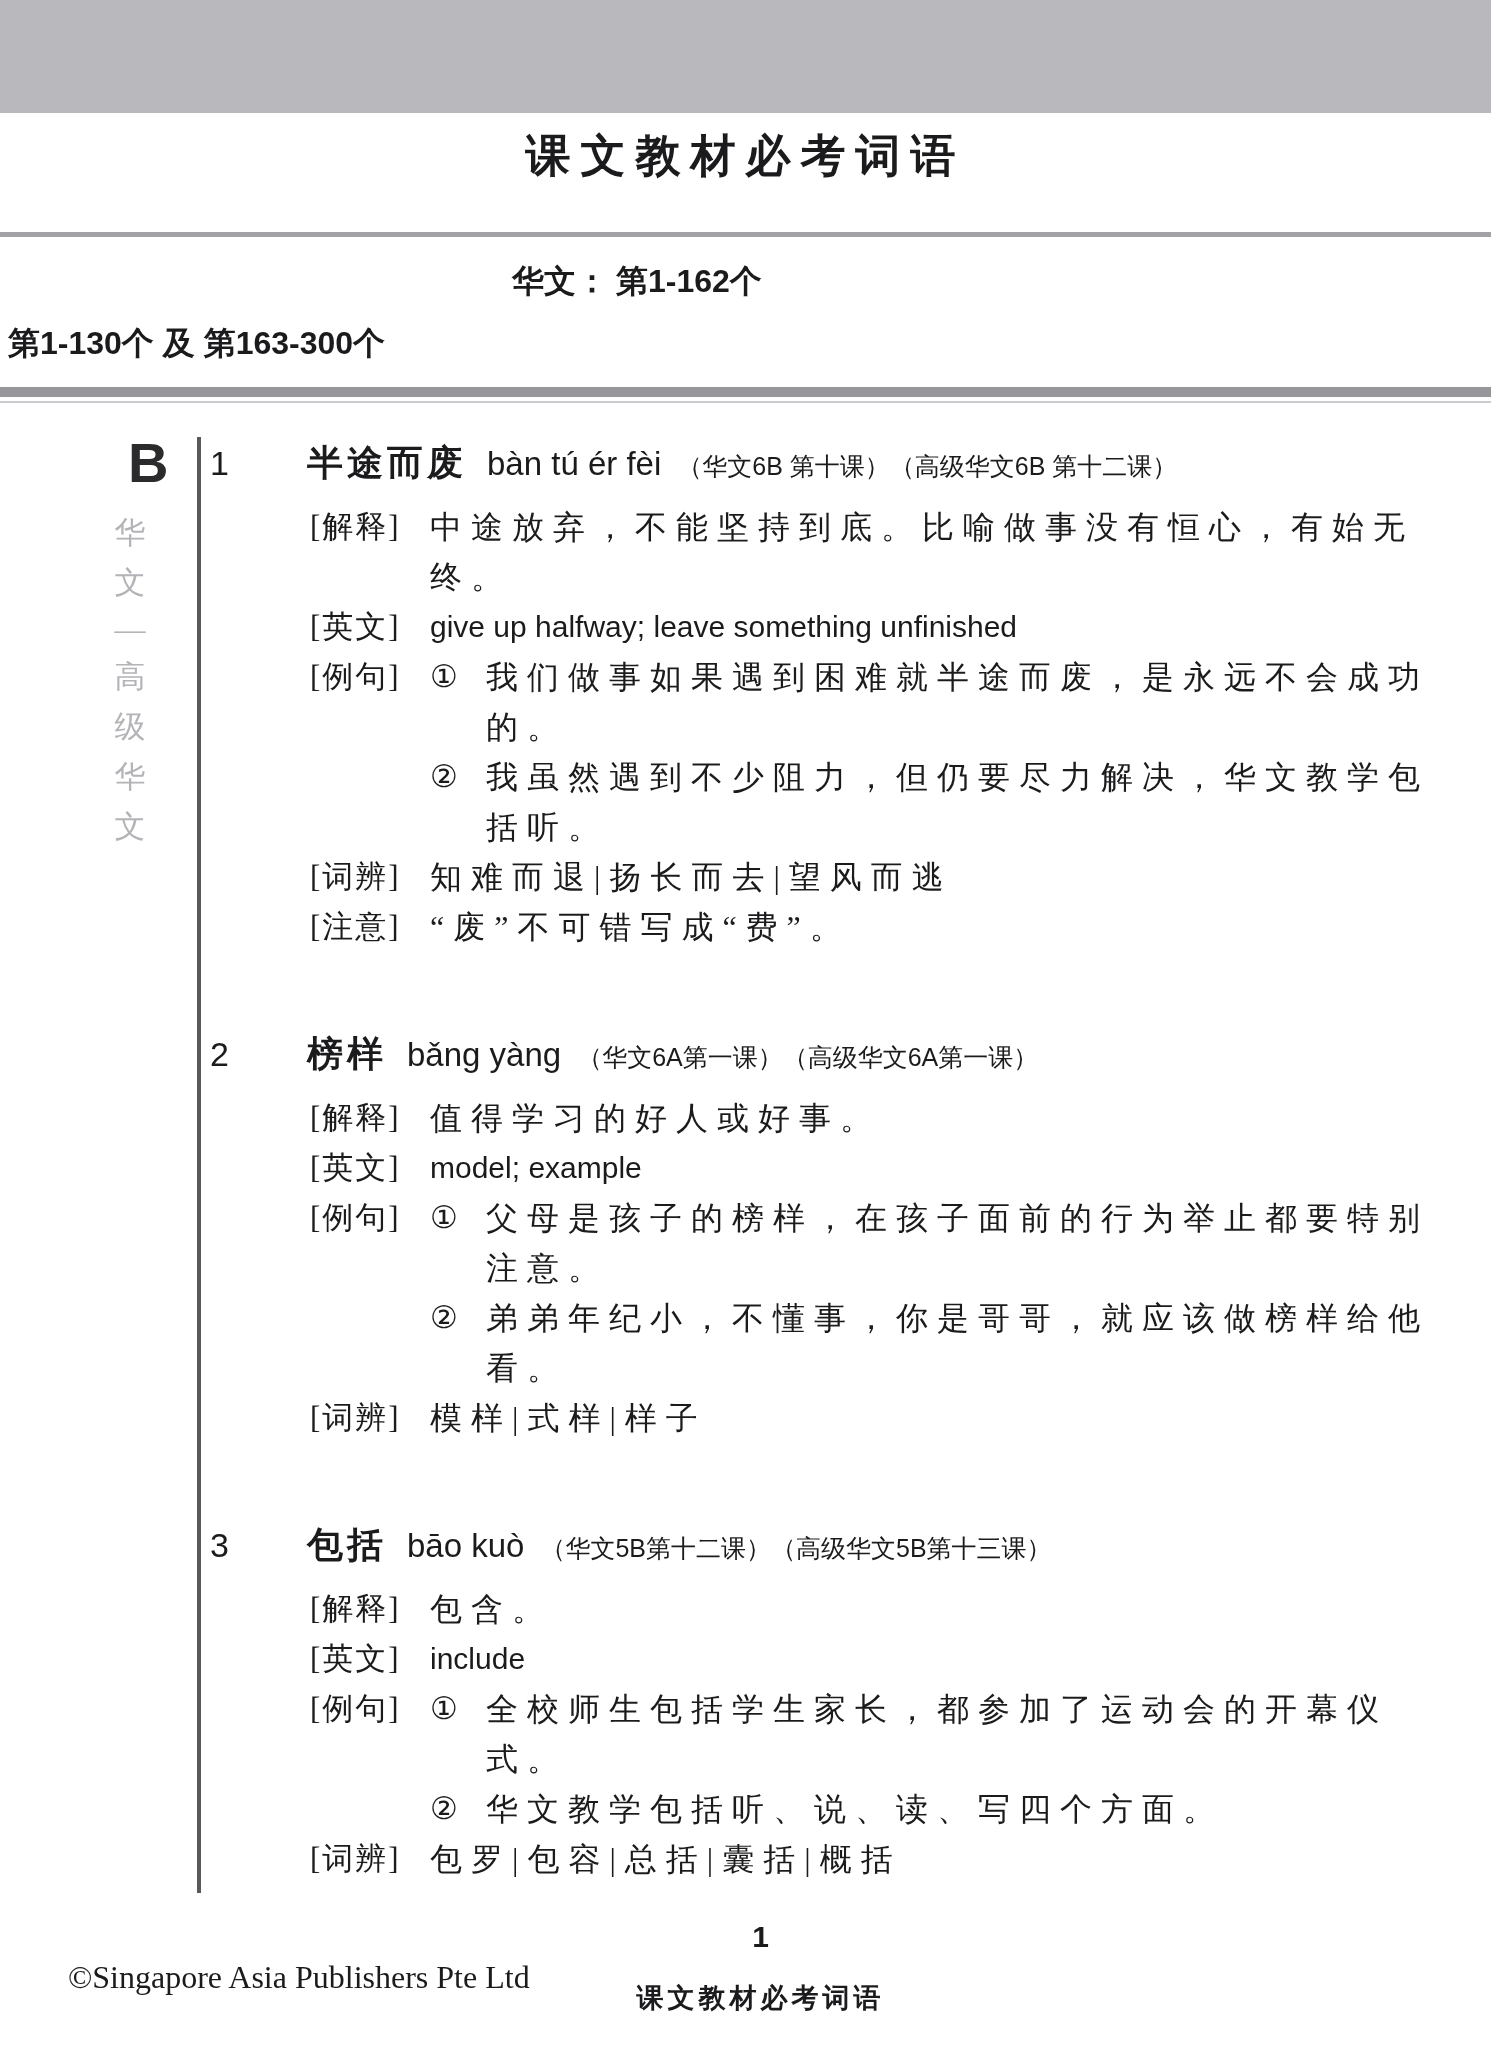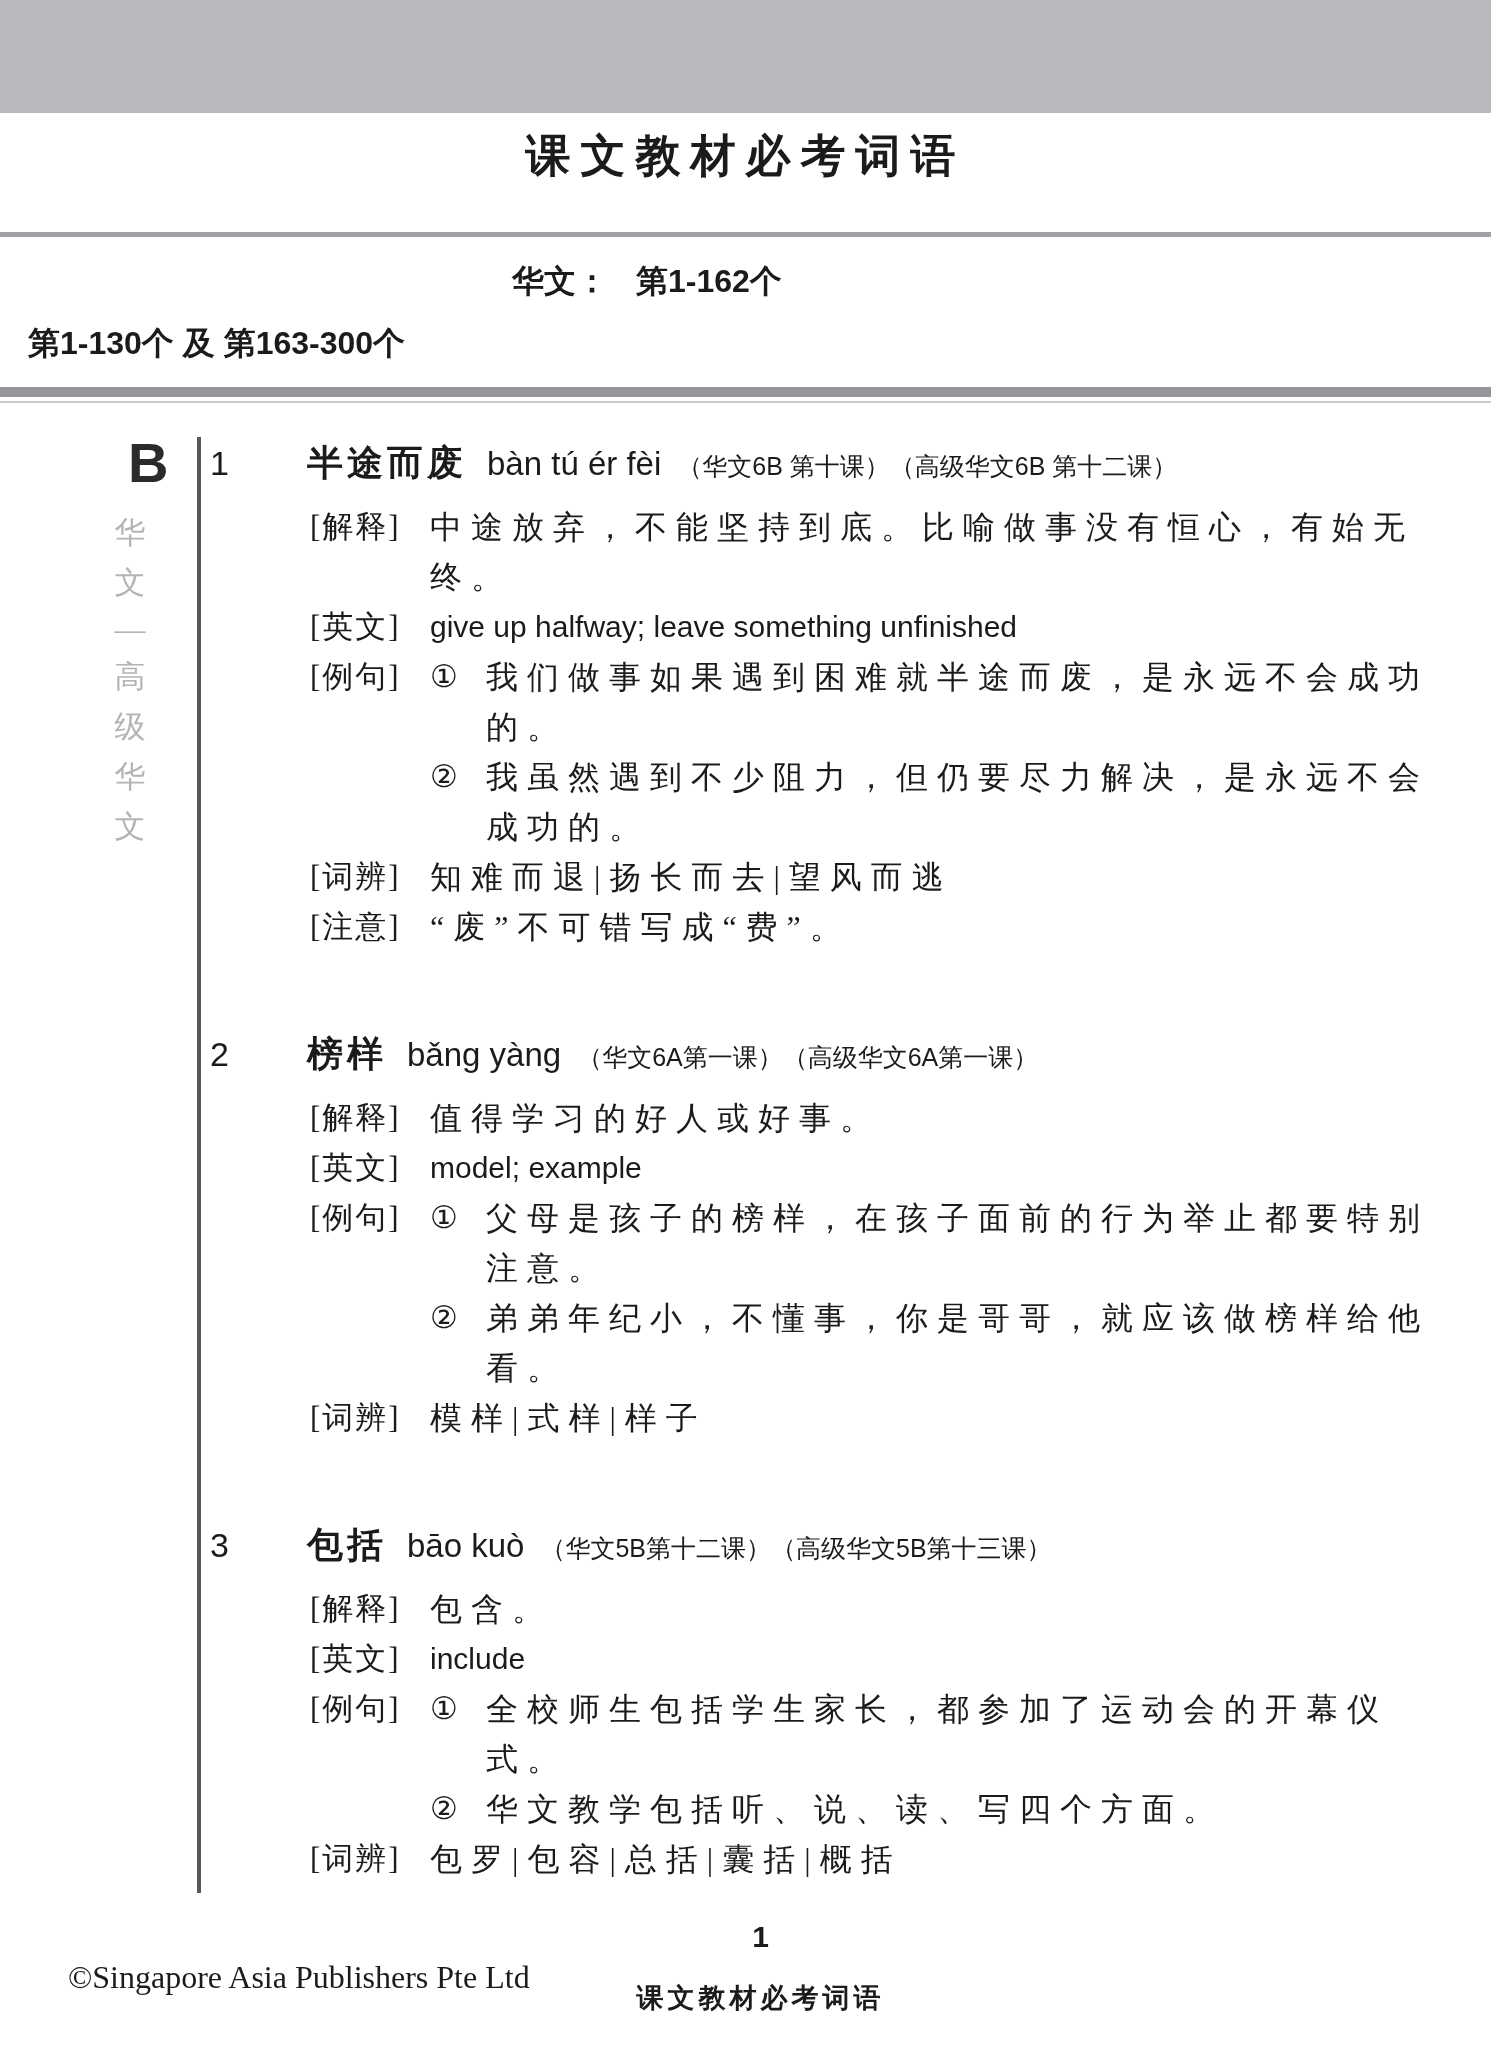--- a/index.html
+++ b/index.html
@@ -12,21 +12,21 @@
   .band-top { position:absolute; top:0; left:0; right:0; height:113px; background:#b9b9bd; }
   .main-title {
     position:absolute; top:126px; left:0; right:0; text-align:center;
     font-size:45px; font-weight:700; letter-spacing:10px;
     font-family:"Liberation Sans", sans-serif;
   }
   .rule-title { position:absolute; top:232px; left:0; right:0; height:5px; background:#a2a2a6; }
   .subtitle { position:absolute; top:250px; left:0; right:0; }
   .subtitle-line { display:flex; line-height:62px; font-size:32px; font-weight:700;align-items:flex-end; }
   .subtitle-label { flex:0 0 608px; text-align:right; }
-  .subtitle-value { margin-left:28px; }
+  .subtitle-value { margin-left:8px; }
   .rule-thick { position:absolute; top:387px; left:0; right:0; height:10px; background:#97979b; }
   .rule-thin  { position:absolute; top:401px; left:0; right:0; height:2px;  background:#cbcbcf; }
 
   
   .sidebar-letter {
     position:absolute; left:128px; top:430px;
     font-size:56px; font-weight:700; color:#2b2b2d;
   }
   .sidebar-vert {
     position:absolute; left:102px; top:512px; width:56px;
@@ -128,21 +128,21 @@
       </div>
       <div class="row">
         <span class="row-label">[例句]</span>
         <div class="examples">
           <div class="example">
             <span class="ex-marker">①</span>
             <span class="ex-text zh">我们做事如果遇到困难就半途而废，是永远不会成功的。</span>
           </div>
           <div class="example">
             <span class="ex-marker">②</span>
-            <span class="ex-text zh">我虽然遇到不少阻力，但仍要尽力解决，是永远不会成功的。</span>
+            <span class="ex-text zh">我虽然遇到不少阻力，但仍要尽力解决，华文教学包括听。</span>
           </div>
         </div>
       </div>
       <div class="row">
         <span class="row-label">[词辨]</span>
         <span class="row-body zh">知难而退|扬长而去|望风而逃</span>
       </div>
       <div class="row">
         <span class="row-label">[注意]</span>
         <span class="row-body zh">“废”不可错写成“费”。</span>

